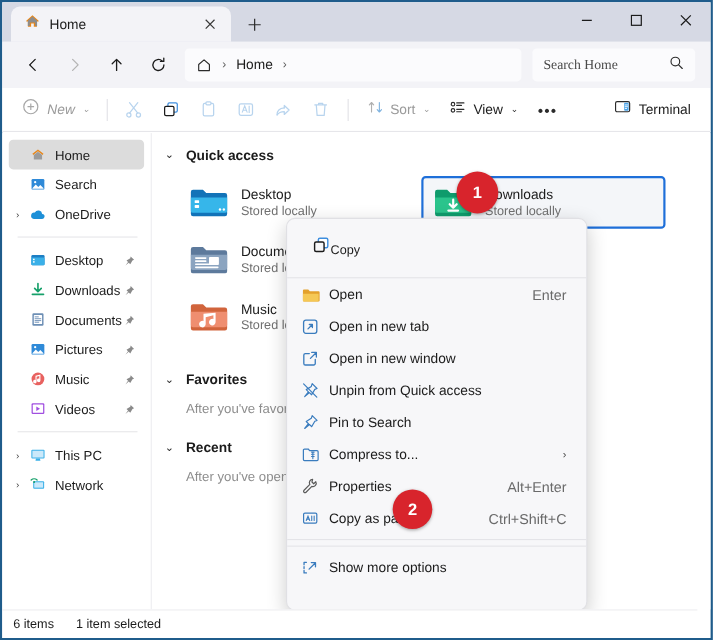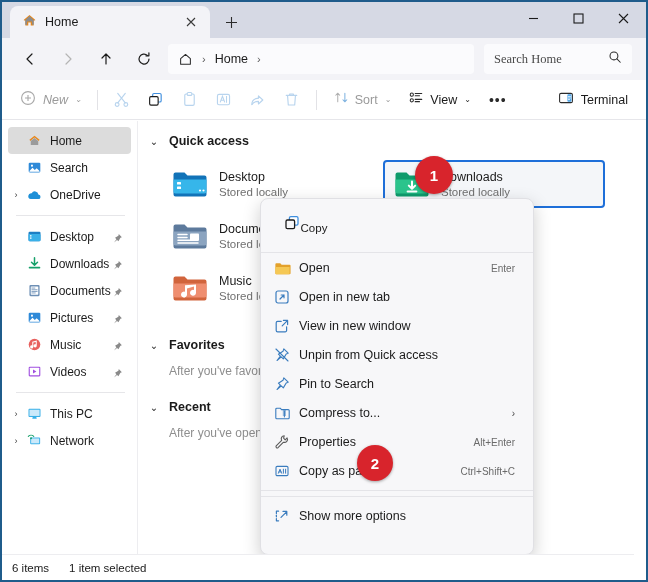--- a/index.html
+++ b/index.html
@@ -179,21 +179,21 @@
   .ctx-item {
     height: 28px; display: flex; align-items: center;
     margin: 1px 4px; border-radius: 4px; position: relative;
   }
   .ctx-ico {
     width: 34px; display: flex; align-items: center; justify-content: center;
     flex: none;
   }
   .ctx-lbl { font-size: 12.5px; color: #1b1b1b; }
   .ctx-accel {
-    position: absolute; right: 14px; font-size: 10px; color: #6a6a6a;
+    position: absolute; right: 14px; font-size: 13px; color: #6a6a6a;
   }
   .ctx-sub-arrow {
     position: absolute; right: 14px; font-size: 10px; color: #4a4a4a;
   }
 
   
   .badge {
     position: absolute; border-radius: 50%;
     background: #d8242c;
     color: #ffffff; font-size: 15px; font-weight: bold;
@@ -708,21 +708,21 @@
       <span class="ctx-lbl">Open in new tab</span>
     </div>
 
     <div class="ctx-item">
       <span class="ctx-ico">
         <svg width="16" height="16" viewBox="0 0 16 16">
           <path d="M12.6 8.8v3.6a1.4 1.4 0 0 1-1.4 1.4H3.6a1.4 1.4 0 0 1-1.4-1.4V4.8a1.4 1.4 0 0 1 1.4-1.4h3.6" stroke="#3a7cbe" stroke-width="1.2" fill="none" stroke-linecap="round"></path>
           <path d="M9.4 2.4h4.2v4.2M13.6 2.4L8.2 7.8" stroke="#3a7cbe" stroke-width="1.2" fill="none" stroke-linecap="round" stroke-linejoin="round"></path>
         </svg>
       </span>
-      <span class="ctx-lbl">View in new window</span>
+      <span class="ctx-lbl">Open in new window</span>
     </div>
 
     <div class="ctx-item">
       <span class="ctx-ico">
         <svg width="16" height="16" viewBox="0 0 16 16">
           <path d="M9.8 1.8l4.4 4.4-2 .8-2.9 4.9-2-2-4.3 3.6 3.4-4.3-2-2 4.6-2.9z" stroke="#3a7cbe" stroke-width="1.1" fill="none" stroke-linejoin="round"></path>
           <path d="M2 2l12 12" stroke="#3a7cbe" stroke-width="1.1" stroke-linecap="round"></path>
         </svg>
       </span>
       <span class="ctx-lbl">Unpin from Quick access</span>

